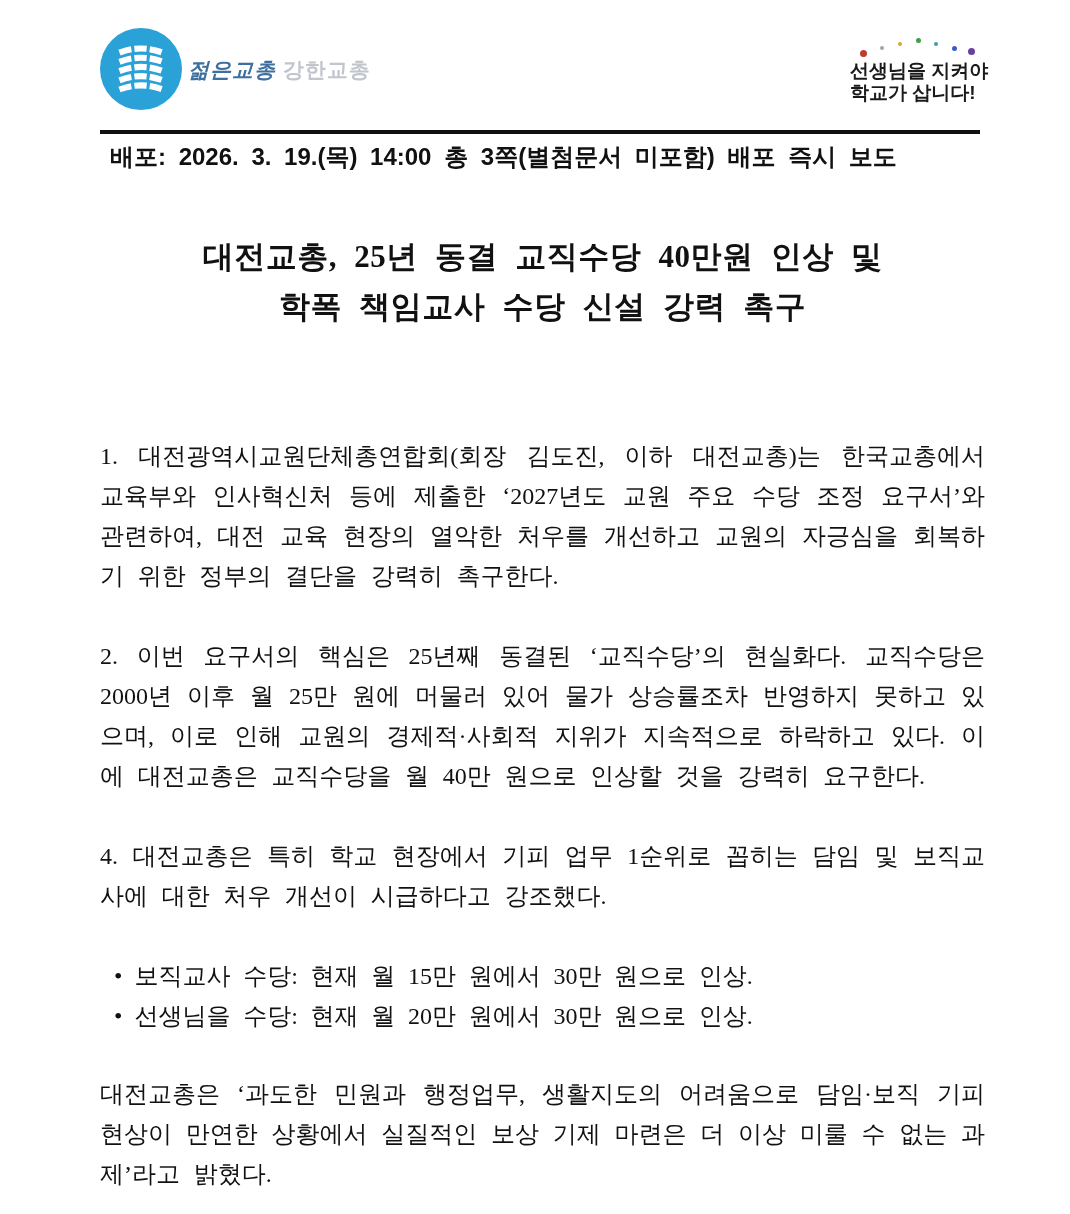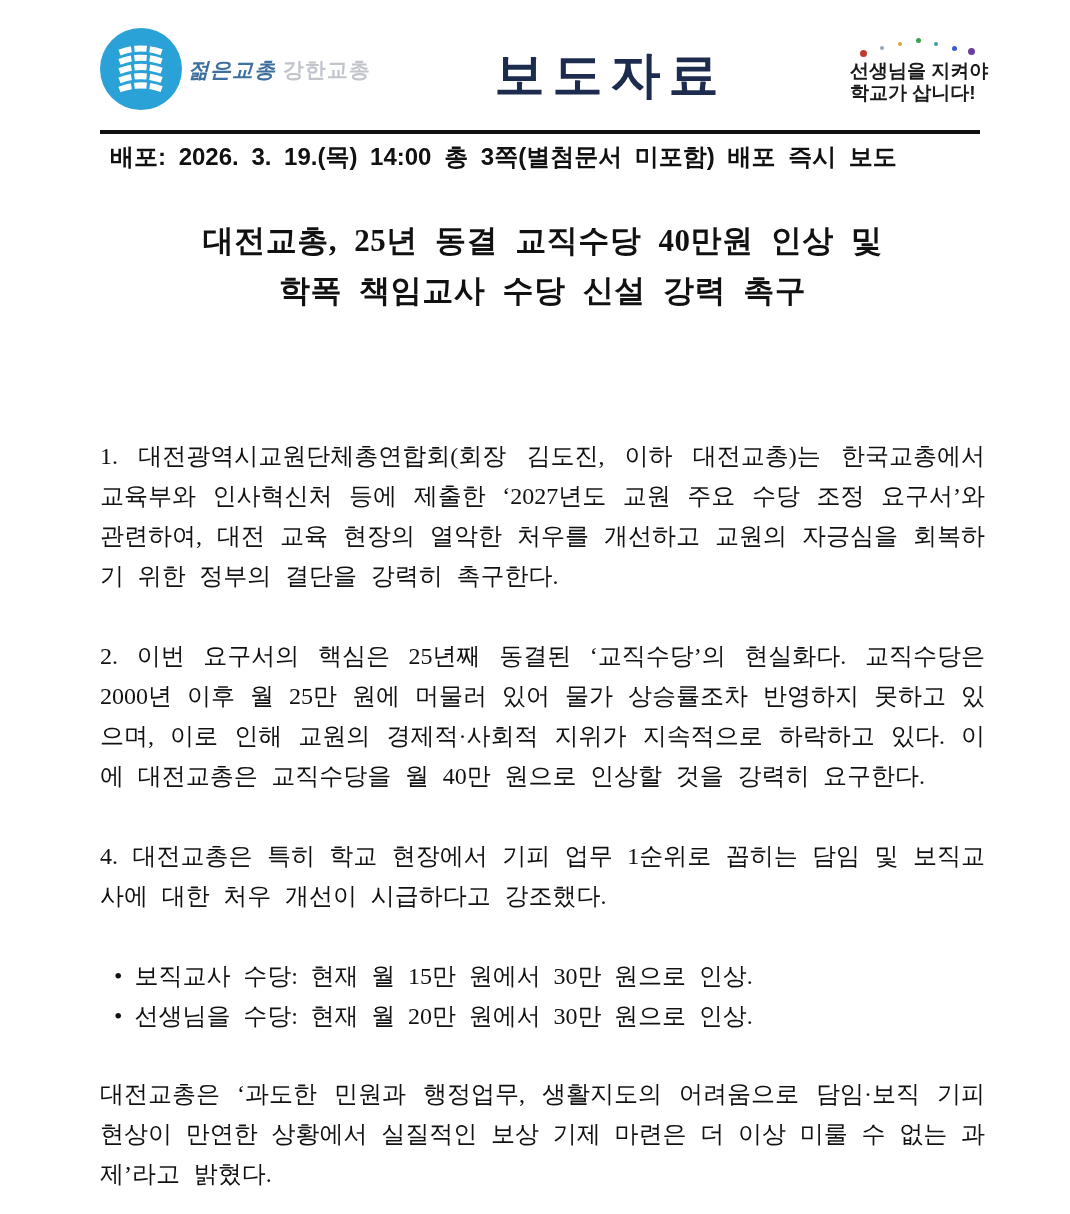--- a/index.html
+++ b/index.html
@@ -53,21 +53,21 @@
   .dist-line{
     position:absolute;top:141px;left:110px;right:80px;
     font-family:"Liberation Sans","DejaVu Sans",sans-serif;
     font-size:24px;font-weight:bold;color:#111;
     word-spacing:6px;white-space:nowrap;
   }
   
   .title{
     position:absolute;top:216px;left:100px;right:85px;
     text-align:center;font-size:31px;font-weight:bold;line-height:50px;
-    word-spacing:9px;letter-spacing:0.5px;margin:0;
+    word-spacing:9px;letter-spacing:0.5px;margin:16px;
   }
   .subtitle{
     position:absolute;top:352px;left:100px;right:85px;
     text-align:center;
     font-family:"Liberation Sans","DejaVu Sans",sans-serif;
     font-size:23px;font-weight:bold;word-spacing:7px;
   }
   
   .body{
     position:absolute;top:436px;left:100px;right:85px;
@@ -100,21 +100,20 @@
         </g>
       </svg>
       <div class="logo-text">
         <div class="logo-tagline">
           <span class="script">젊은교총</span>
           <span class="gray">강한교총</span>
         </div>
       </div>
     </div>
 
-    <div class="doc-type">보도자료</div>
 
     <div class="slogan">
       <div class="dots">
         <span style="background: rgb(194, 58, 46);"></span>
           <span style="background: rgb(152, 168, 184);"></span>
           <span style="background: rgb(217, 166, 56);"></span>
         <span style="background: rgb(58, 158, 76);"></span>
           <span style="background: rgb(58, 160, 160);"></span>
           <span style="background: rgb(59, 92, 200);"></span>
         <span style="background: rgb(107, 63, 160);"></span>

